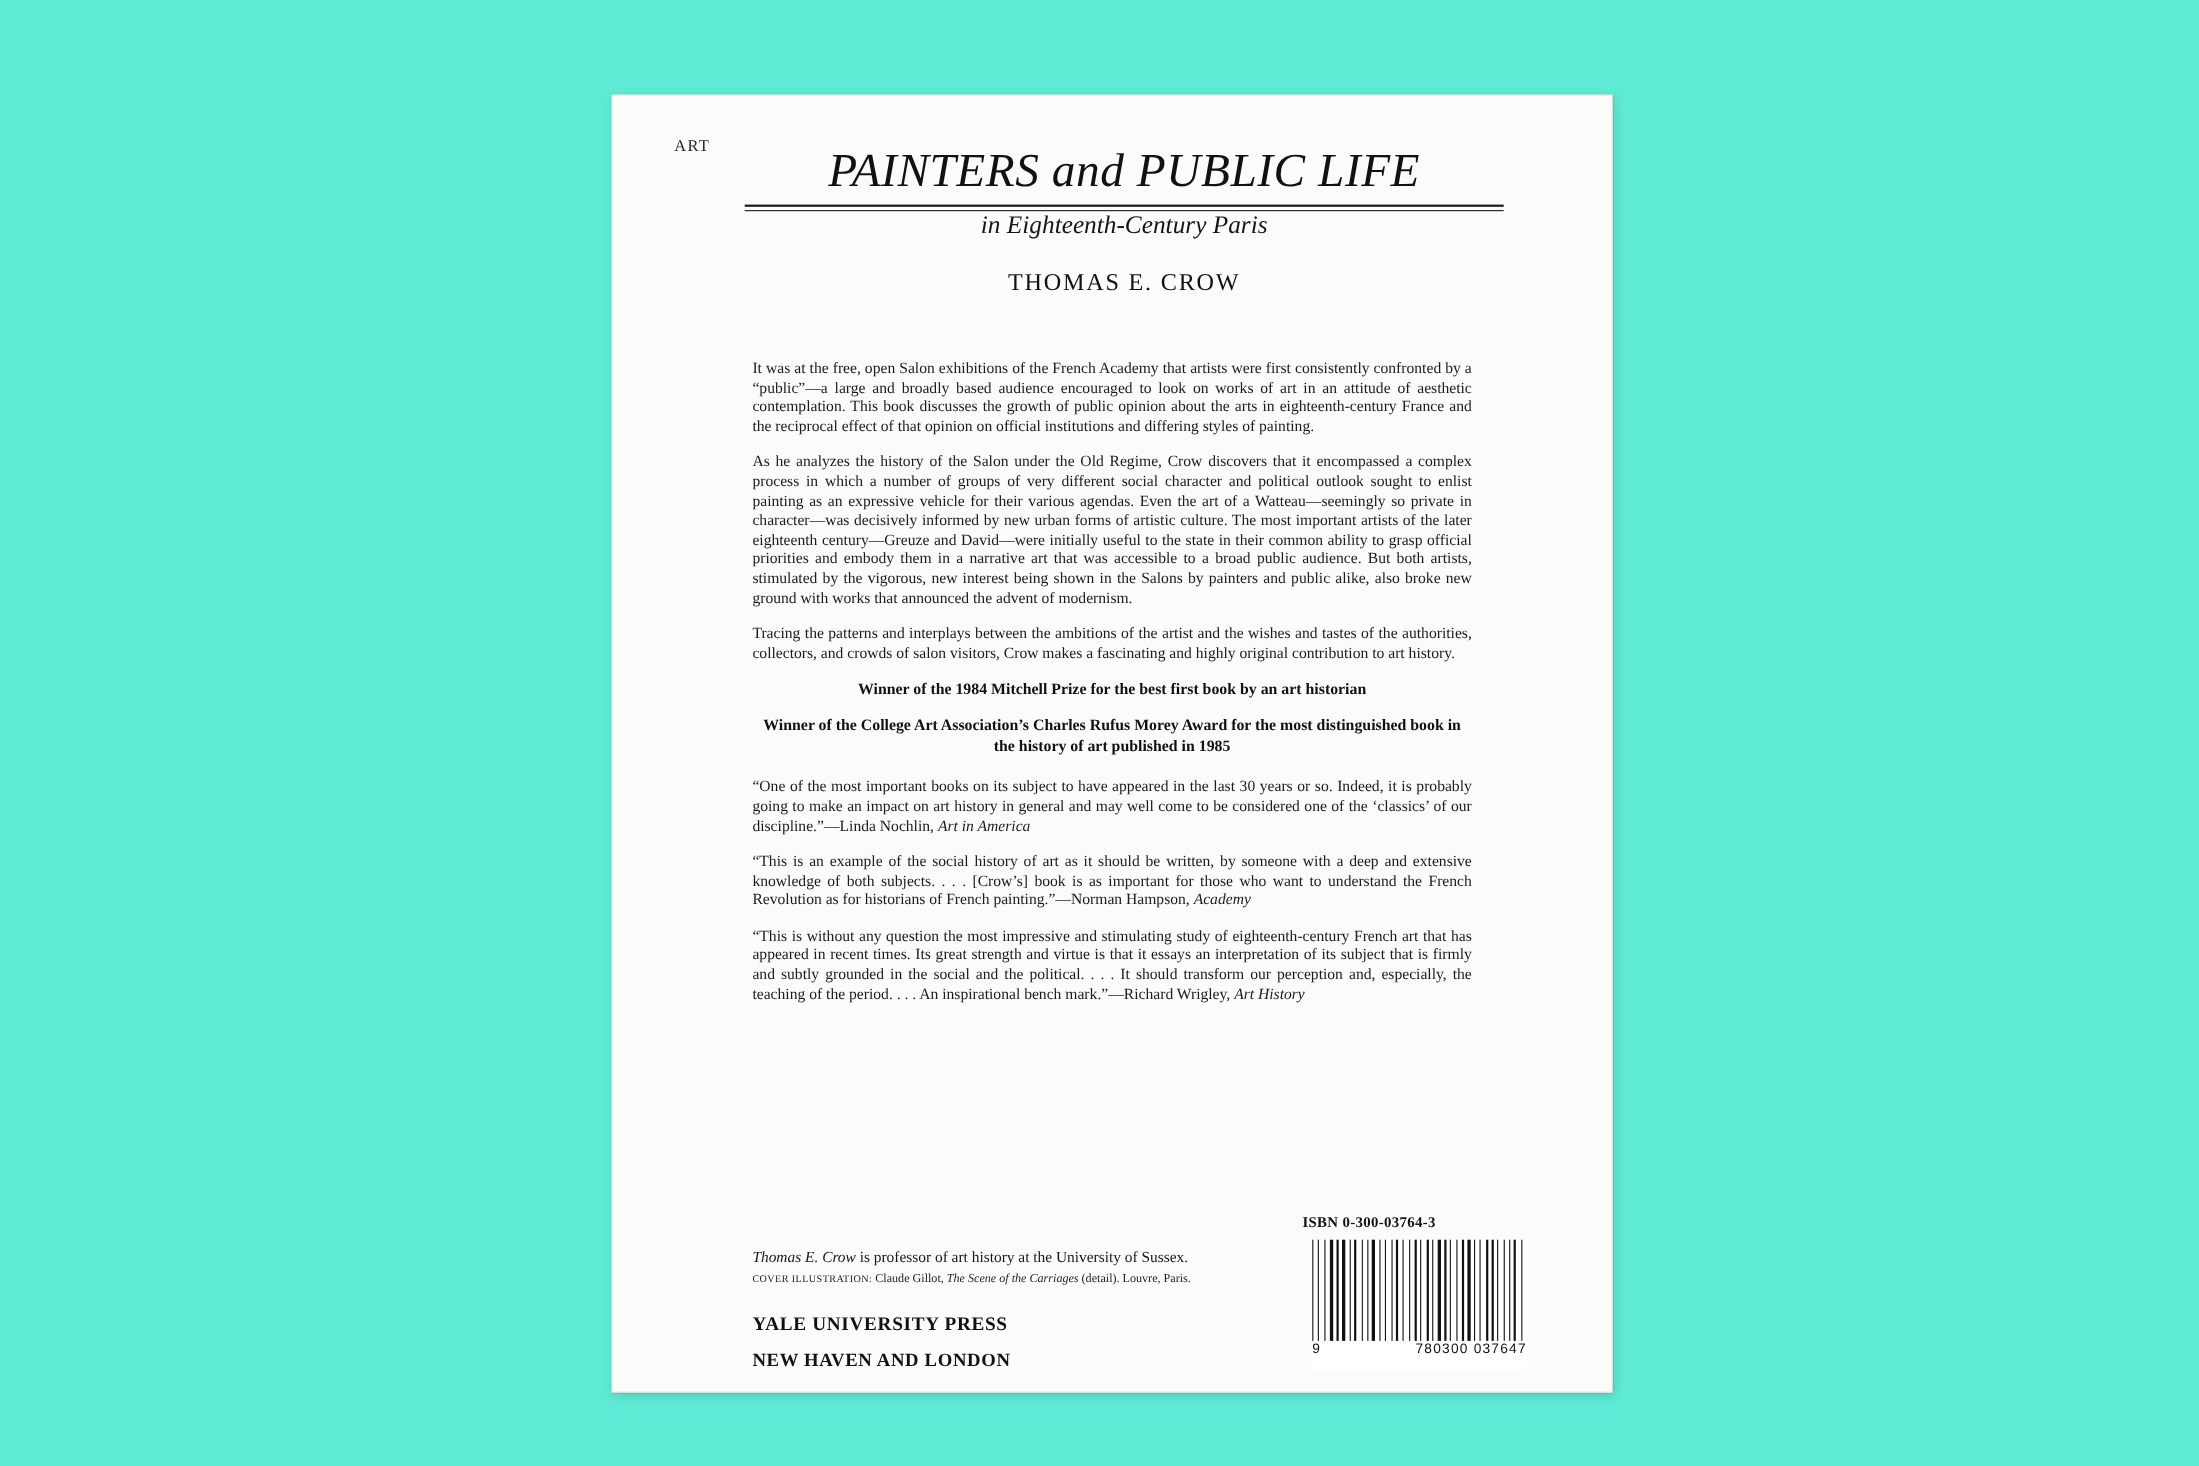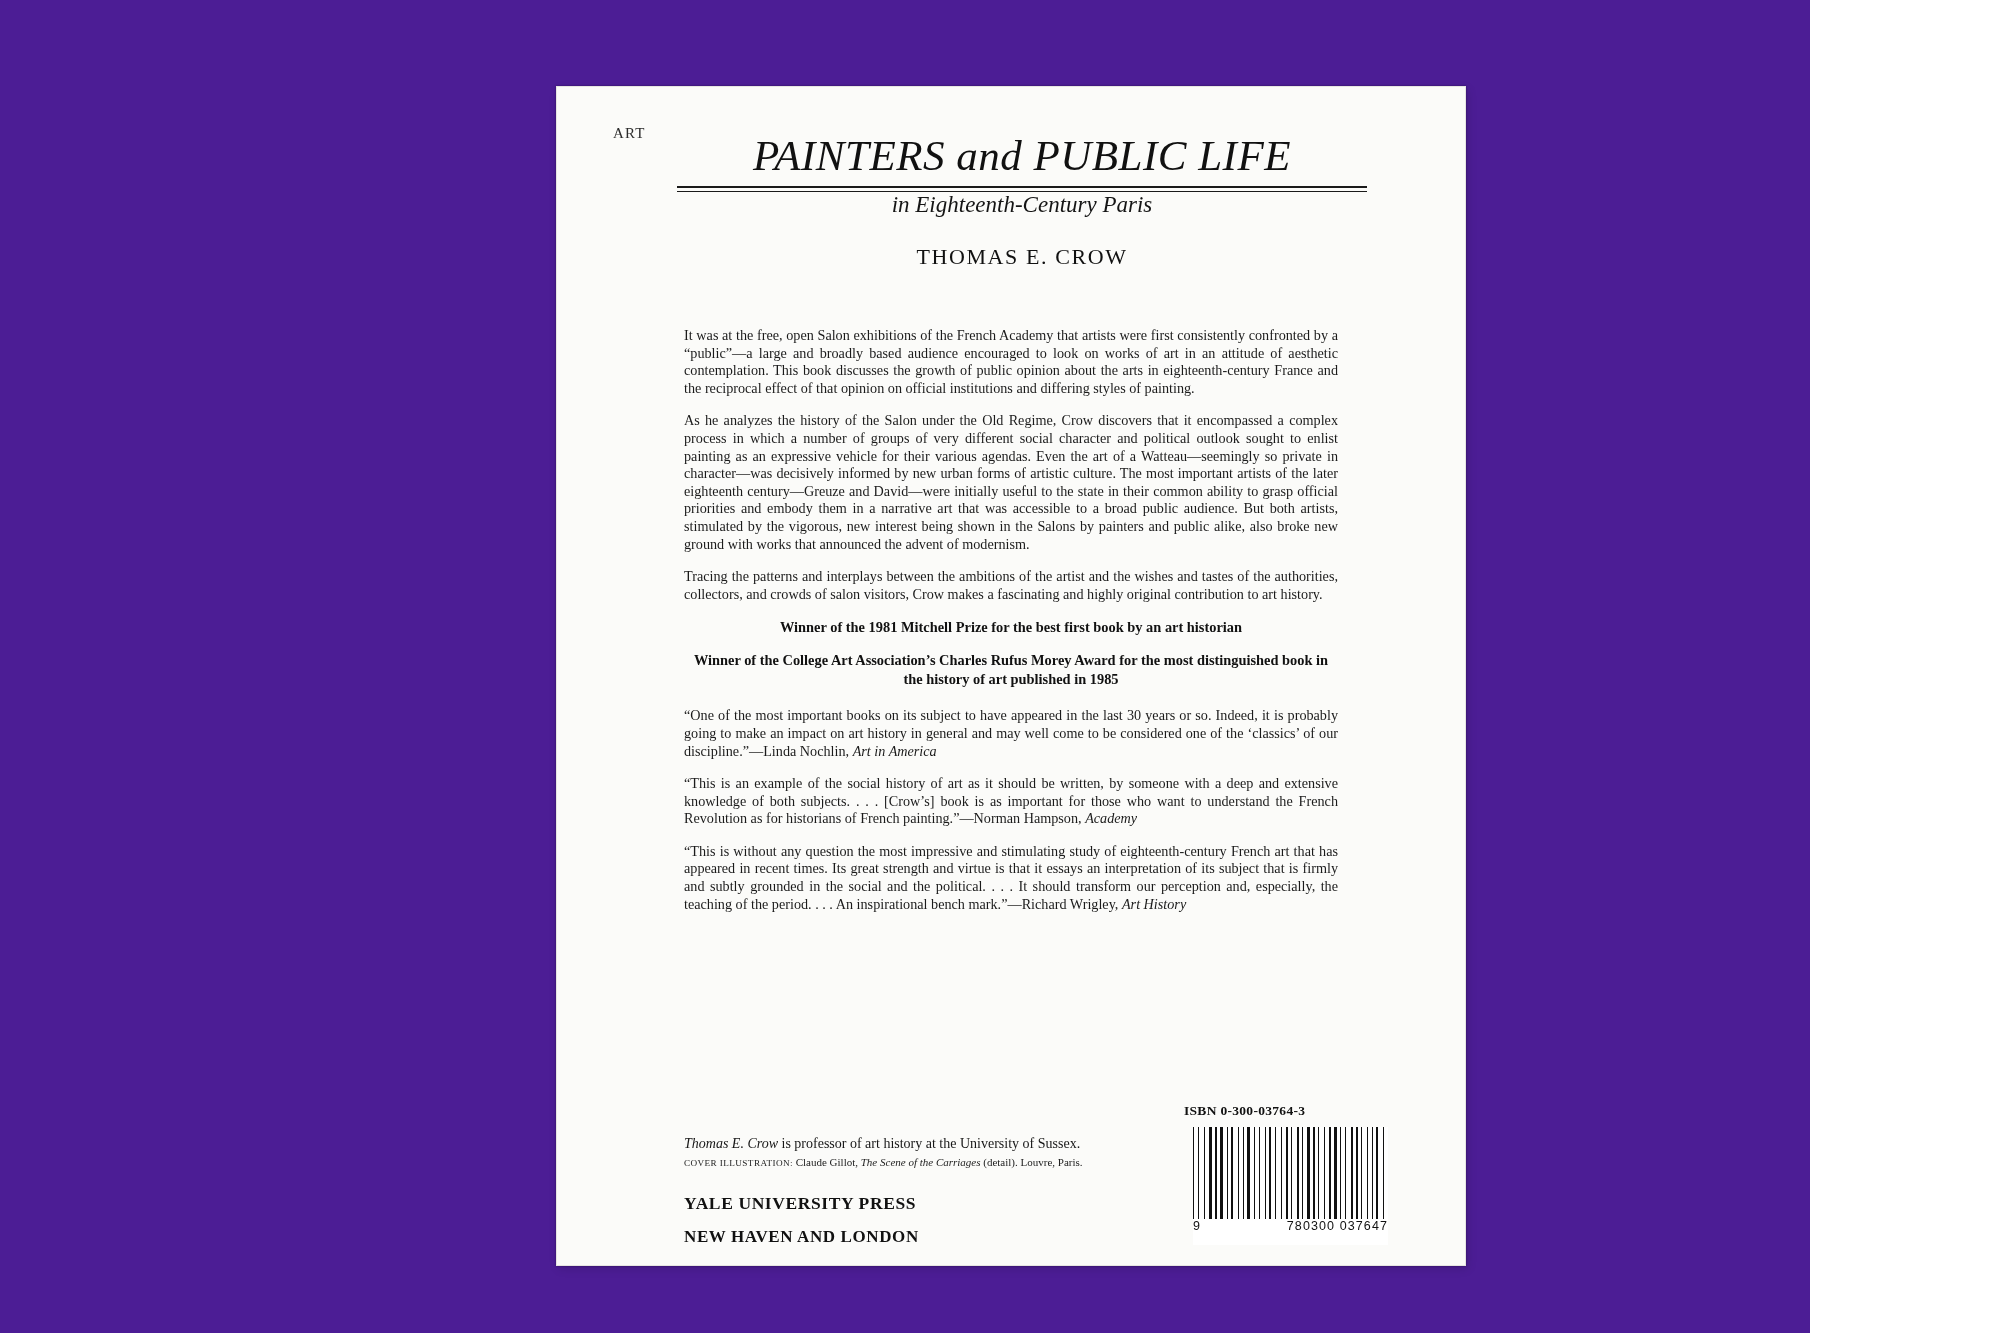--- a/index.html
+++ b/index.html
@@ -8,23 +8,23 @@
     background: #ffffff;
   }
   body {
     width: 1999px;
     height: 1333px;
     overflow: hidden;
     font-family: "Liberation Serif", serif;
   }
   .page-stage {
     position: relative;
-    width: 1810px;
+    width: 1999px;
     height: 1333px;
-    background: #4c1d95;
+    background: #5eead4;
   }
   
   .book-cover {
     position: absolute;
     left: 556px;
     top: 86px;
     width: 910px;
     height: 1180px;
     background: #fbfbf9;
     box-shadow: 0 0 2px rgba(0,0,0,0.35), 2px 3px 9px rgba(0,0,0,0.12);
@@ -230,21 +230,21 @@
         <div class="rule-double"></div>
         <div class="subtitle">in Eighteenth-Century Paris</div>
         <div class="author">THOMAS E. CROW</div>
       </div>
 
       <div class="body-col">
         <p class="para">It was at the free, open Salon exhibitions of the French Academy that artists were first consistently confronted by a “public”—a large and broadly based audience encouraged to look on works of art in an attitude of aesthetic contemplation. This book discusses the growth of public opinion about the arts in eighteenth-century France and the reciprocal effect of that opinion on official institutions and differing styles of painting.</p>
         <p class="para">As he analyzes the history of the Salon under the Old Regime, Crow discovers that it encompassed a complex process in which a number of groups of very different social character and political outlook sought to enlist painting as an expressive vehicle for their various agendas. Even the art of a Watteau—seemingly so private in character—was decisively informed by new urban forms of artistic culture. The most important artists of the later eighteenth century—Greuze and David—were initially useful to the state in their common ability to grasp official priorities and embody them in a narrative art that was accessible to a broad public audience. But both artists, stimulated by the vigorous, new interest being shown in the Salons by painters and public alike, also broke new ground with works that announced the advent of modernism.</p>
         <p class="para">Tracing the patterns and interplays between the ambitions of the artist and the wishes and tastes of the authorities, collectors, and crowds of salon visitors, Crow makes a fascinating and highly original contribution to art history.</p>
 
-        <p class="award">Winner of the 1981 Mitchell Prize for the best first book by an art historian</p>
+        <p class="award">Winner of the 1984 Mitchell Prize for the best first book by an art historian</p>
         <p class="award two-line">Winner of the College Art Association’s Charles Rufus Morey Award for the most distinguished book in the history of art published in 1985</p>
 
         <p class="quote"><span>“One of the most important books on its subject to have appeared in the last 30 years or so. Indeed, it is probably going to make an impact on art history in general and may well come to be considered one of the ‘classics’ of our discipline.”—Linda Nochlin, </span><i>Art in America</i></p>
         <p class="quote"><span>“This is an example of the social history of art as it should be written, by someone with a deep and extensive knowledge of both subjects. . . . [Crow’s] book is as important for those who want to understand the French Revolution as for historians of French painting.”—Norman Hampson, </span><i>Academy</i></p>
         <p class="quote"><span>“This is without any question the most impressive and stimulating study of eighteenth-century French art that has appeared in recent times. Its great strength and virtue is that it essays an interpretation of its subject that is firmly and subtly grounded in the social and the political. . . . It should transform our perception and, especially, the teaching of the period. . . . An inspirational bench mark.”—Richard Wrigley, </span><i>Art History</i></p>
       </div>
 
       <div class="credit-line"><span class="credit-caps">COVER ILLUSTRATION:</span><span> Claude Gillot, </span><i>The Scene of the Carriages</i><span> (detail). Louvre, Paris.</span></div>
 
       <div class="bio-line"><i>Thomas E. Crow</i><span> is professor of art history at the University of Sussex.</span></div>

